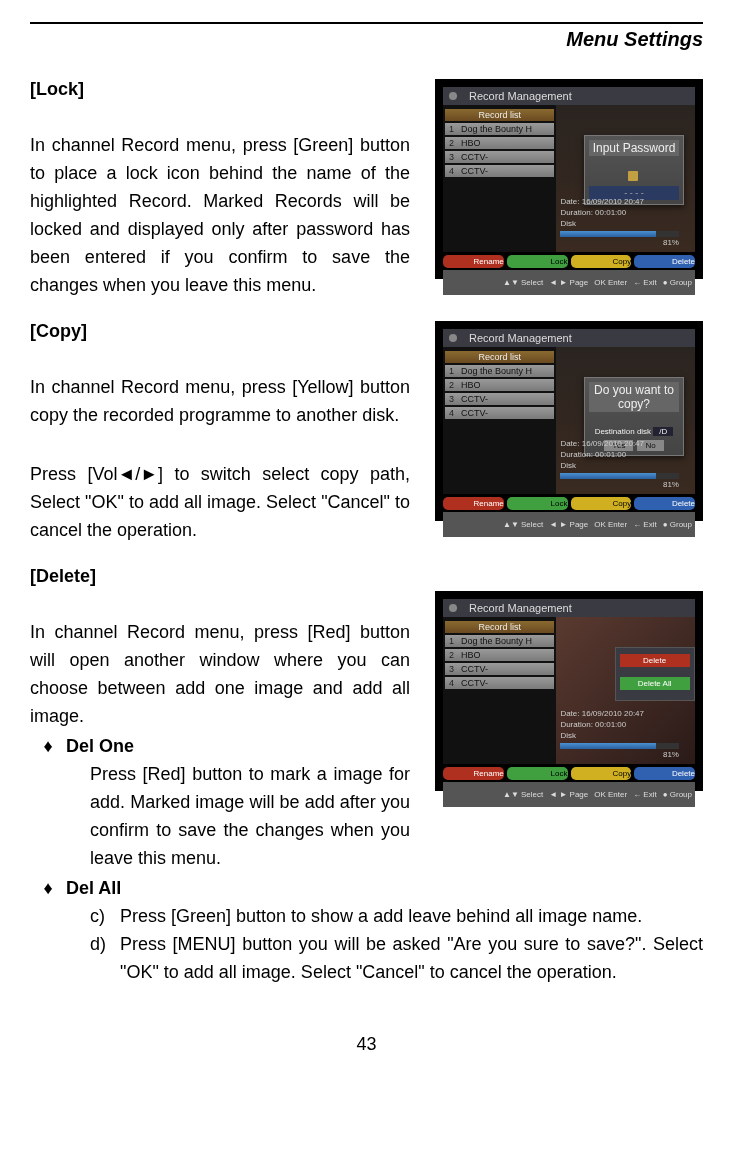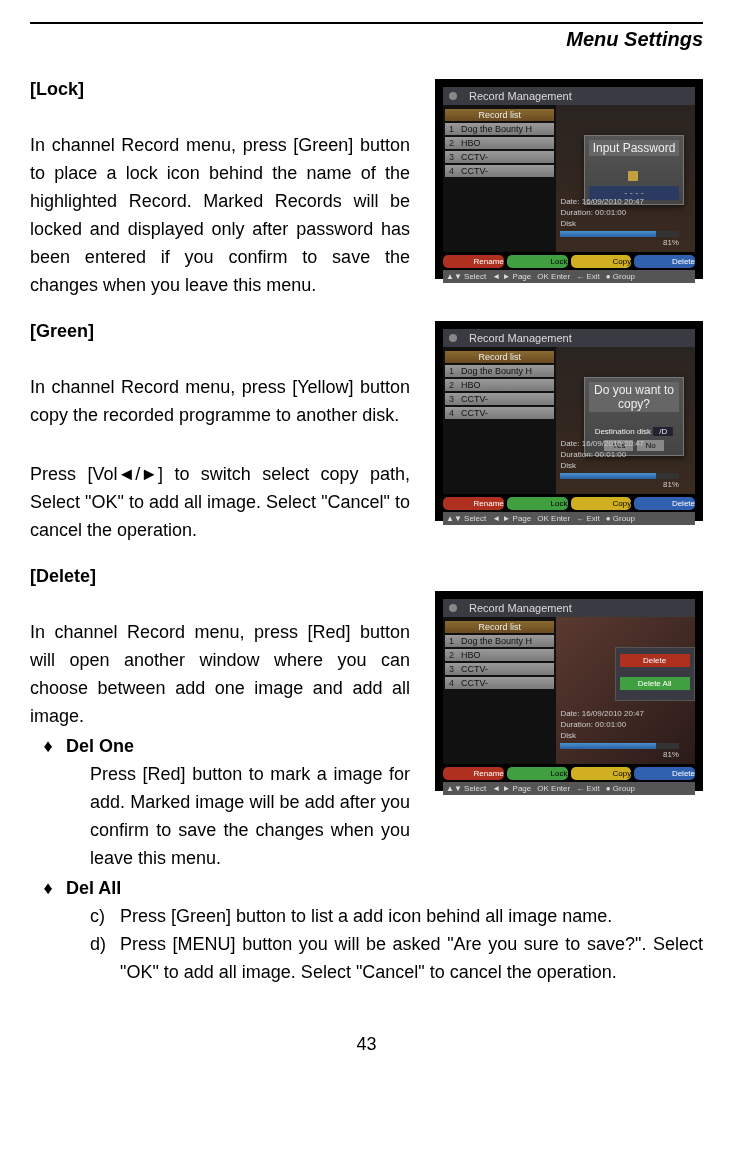--- a/index.html
+++ b/index.html
@@ -128,25 +128,25 @@
     border-radius: 5px;
   }
   .b-red{background:#b03020;color:#fff;}
   .b-green{background:#40a040;}
   .b-yellow{background:#d0b020;}
   .b-blue{background:#3060b0;color:#fff;}
   .rm-footer {
     background:#555;
     font-size:8px;
     color:#ddd;
-    padding:2px 3px;
+    padding:8px 3px;
     margin-top:2px;
     display:flex;
     gap:6px;
-    justify-content:flex-start;
+    justify-content:flex-end;
   }
   .dialog {
     position:absolute;
     top:30px; left:20%; right:8%;
     background:linear-gradient(#555,#444);
     border:1px solid #777;
     padding:4px;
     font-size:9px;
     color:#eee;
     text-align:center;
@@ -321,21 +321,21 @@
       <div class="rm-btn b-blue">Delete</div>
     </div>
     <div class="rm-footer">
       <span>▲▼ Select</span>
       <span>◄ ► Page</span>
       <span>OK Enter</span>
       <span>← Exit</span>
       <span>● Group</span>
     </div>
   </div>
-  <div class="section-heading">[Green]</div>
+  <div class="section-heading">[Copy]</div>
   <div class="para narrow">In channel Record menu, press [Yellow] button copy the recorded programme to another disk.</div>
   <div class="para narrow">Press [Vol◄/►] to switch select copy path, Select "OK" to add all image. Select "Cancel" to cancel the operation.</div>
 </div>
 
 <div class="section">
   <div class="section-heading">[Delete]</div>
 
   <div class="float-figure">
     <div class="rm-header">
           <span class="dot"></span>
@@ -398,21 +398,21 @@
     <span class="lbl">Del One</span>
   </div>
   <div class="sub-para-narrow">Press [Red] button to mark a image for add. Marked image will be add after you confirm to save the changes when you leave this menu.</div>
 
   <div class="bullet-item">
     <span class="dia">♦</span>
     <span class="lbl">Del All</span>
   </div>
   <div class="enum-row">
     <span class="el">c)</span>
-    <span class="et">Press [Green] button to list a add icon behind all image name.</span>
+    <span class="et">Press [Green] button to show a add leave behind all image name.</span>
   </div>
   <div class="enum-row">
     <span class="el">d)</span>
     <span class="et">Press [MENU] button you will be asked "Are you sure to save?". Select "OK" to add all image. Select "Cancel" to cancel the operation.</span>
   </div>
 </div>
 
 <div class="page-num">43</div>
 
 </div>

